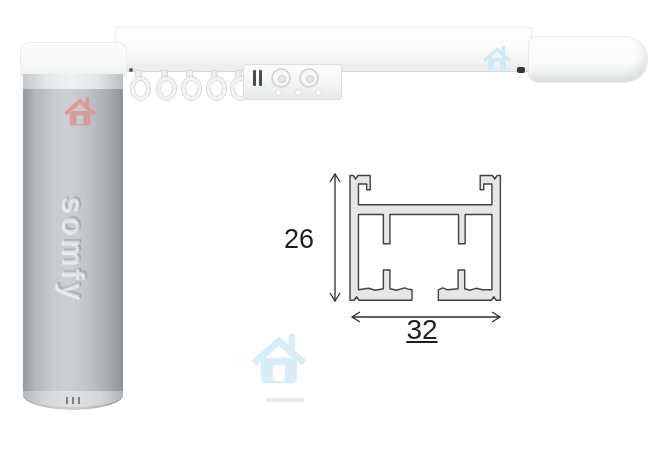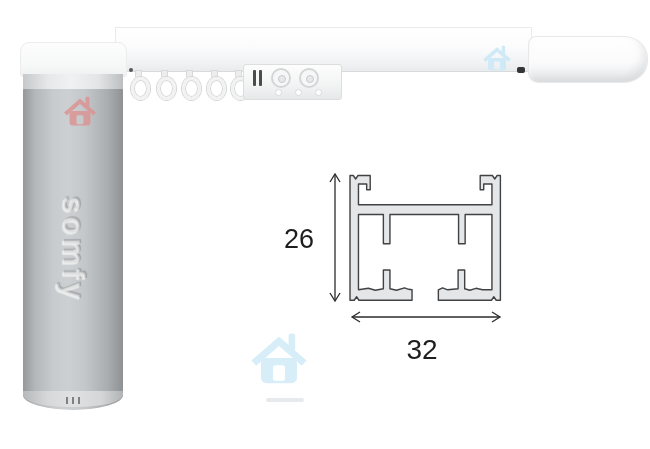--- a/index.html
+++ b/index.html
@@ -83,21 +83,21 @@
   .wm-underline{position:absolute;left:266px;top:398px;width:38px;height:4px;border-radius:2px;background:rgba(208,214,217,0.5);z-index:1;}
   
   .diagram-svg{position:absolute;left:290px;top:160px;z-index:2;}
   .profile-path{stroke:#414243;stroke-width:0.3;stroke-linejoin:round;}
   .dim-line{stroke:#2b2b2b;stroke-width:1.3;fill:none;}
   .dim-label{
     position:absolute;z-index:3;color:#1e1e1e;text-align:center;
     font-family:"Liberation Sans", sans-serif;
   }
   .dim-h{left:280px;top:224px;width:38px;font-size:27px;}
-  .dim-w{left:400px;top:334px;width:44px;font-size:28px;}
+  .dim-w{left:400px;top:314px;width:44px;font-size:28px;text-decoration:underline;}
 </style>
 </head>
 <body>
 
 <div class="scene">
 
   <div class="rail"></div>
   <div class="screw" style="left:115px;top:68px;width:4px;height:4px;"></div>
   <div class="screw" style="left:129px;top:68px;width:4px;height:4px;"></div>
   <div class="rail-end-fastener"></div>

